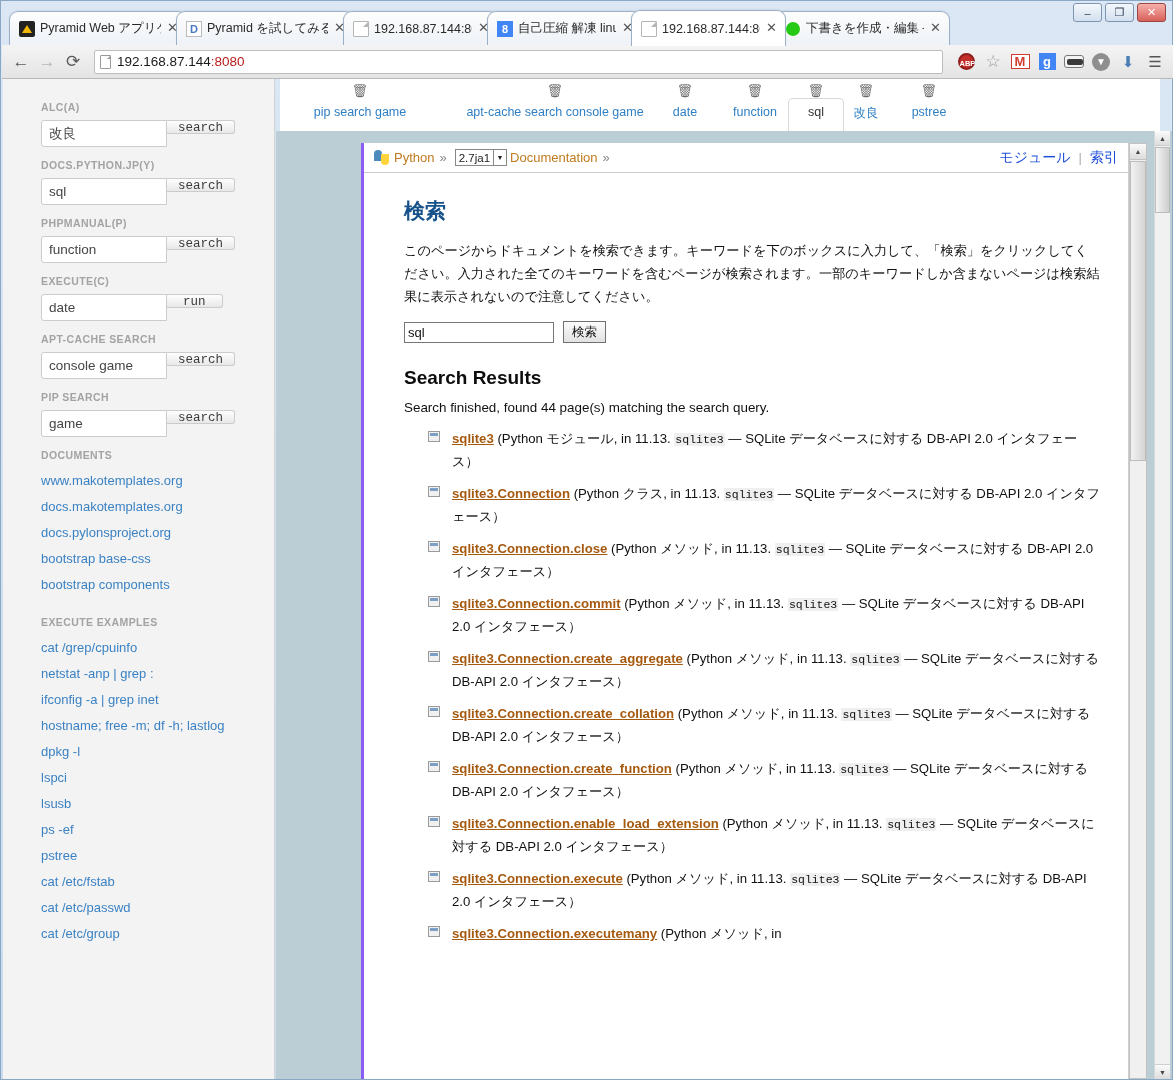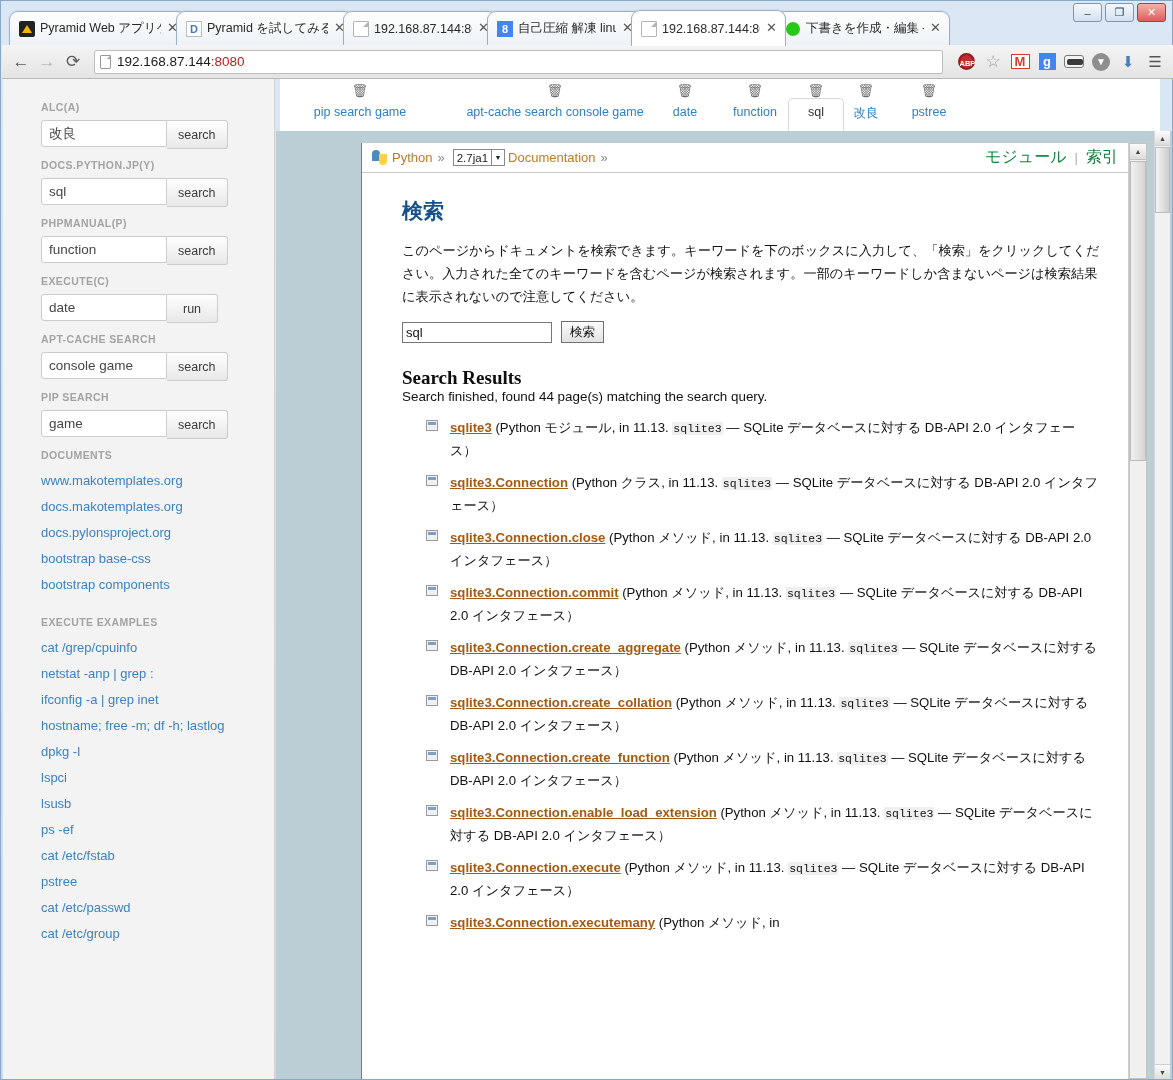--- a/index.html
+++ b/index.html
@@ -125,76 +125,76 @@
   .sb-label{font-size:10.5px;letter-spacing:.4px;color:#a3a3a3;
      font-weight:bold;margin-bottom:7px;text-transform:uppercase;}
   .sb-group{margin-bottom:12px;}
   .inputgrp{display:flex;height:27px;}
   .inputgrp input{
     width:126px;height:27px;border:1px solid #ccc;border-radius:3px 0 0 3px;
     padding:0 7px;font-size:13.5px;color:#454545;background:#fff;
     font-family:"Liberation Sans",sans-serif;outline:none;
   }
   .inputgrp button{
-    height:29px;padding:0 11px;border:1px solid #ccc;border-left:none;
+    height:14px;padding:0 11px;border:1px solid #ccc;border-left:none;
     border-radius:0 3px 3px 0;background:linear-gradient(#fefefe,#e8e8e8);
     font-size:12.5px;color:#3b3b3b;cursor:pointer;
-    font-family:Liberation Sans, sans-serif;
+    font-family:Liberation Mono, monospace;
   }
   .inputgrp button.run{padding:0 16px;}
   .sb-links{margin-bottom:18px;}
   .sb-links a{display:block;color:#3b82c4;font-size:13px;
      text-decoration:none;line-height:26px;cursor:pointer;}
 
   
   #viewport{
     position:absolute;left:275px;top:130px;width:896px;height:948px;
     background:#bcced5;overflow:hidden;
   }
   #docpage{
     position:absolute;left:85px;top:12px;width:768px;height:936px;
-    background:#fff;border-left:1px solid #8b5cf6;border-right:1px solid #cfcfcf;
+    background:#fff;border-left:3px solid #8b5cf6;border-right:1px solid #cfcfcf;
     font-family:"Liberation Sans",sans-serif;
   }
   #dochdr{
     height:30px;border-bottom:1px solid #ccc;background:#fff;
     display:flex;align-items:center;padding:0 10px;font-size:13px;
   }
   .pylogo{width:15px;height:15px;margin-right:5px;position:relative;flex:0 0 15px;}
   .pylogo:before{content:"";position:absolute;left:0;top:0;width:8px;height:11px;
      background:#4b8bbe;border-radius:4px 4px 0 0;}
   .pylogo:after{content:"";position:absolute;right:0;bottom:0;width:8px;height:11px;
      background:#ffd43b;border-radius:0 0 4px 4px;}
   #dochdr .crumb{color:#c07a1e;text-decoration:none;cursor:pointer;}
   #dochdr .sep{color:#888;margin:0 5px;}
   #verbox{
     display:inline-flex;align-items:center;border:1px solid #888;background:#fff;
     height:17px;font-size:11.5px;padding:0 0 0 3px;margin:0 3px;
   }
   #verbox .arw{width:13px;height:15px;margin-left:3px;background:#fff;border-left:1px solid #888;
      display:flex;align-items:center;justify-content:center;font-size:7px;color:#222;}
   #dochdr .rightnav{margin-left:auto;display:flex;align-items:center;}
-  #dochdr .rightnav a{color:#15803d;text-decoration:none;cursor:pointer;font-size:16px;}
+  #dochdr .rightnav a{color:#1d4ed8;text-decoration:none;cursor:pointer;font-size:14px;}
   #dochdr .rightnav .bar{color:#aaa;margin:0 8px;}
 
   #docbody{padding:24px 28px 0 40px;}
   h1.jp{font-size:21px;color:#16518a;font-weight:bold;margin-bottom:14px;}
   p.jp{font-size:13.2px;line-height:23px;color:#111;margin-bottom:13px;}
   #searchform{display:flex;align-items:center;margin-bottom:24px;}
   #searchform input{
     width:150px;height:21px;border:1px solid #767676;padding:0 3px;font-size:13px;
     font-family:"Liberation Sans",sans-serif;outline:none;color:#111;
   }
   #searchform button{
     margin-left:9px;height:22px;padding:0 8px;font-size:12.5px;
     border:1px solid #707070;background:linear-gradient(#fcfcfc,#e2e2e2);
     font-family:"Liberation Sans",sans-serif;cursor:pointer;color:#111;
   }
-  h2.res{font-size:19px;font-weight:bold;color:#0d0d0d;
-     font-family:Liberation Serif, serif;}
+  h2.res{font-size:19px;font-weight:bold;color:#0d0d0d;margin-bottom:11px;
+     font-family:Liberation Sans, sans-serif;}
   p.resinfo{font-size:13.4px;color:#111;margin-bottom:13px;}
   ul.results{list-style:none;padding-left:24px;}
   ul.results li{position:relative;margin-bottom:11px;font-size:13.2px;
      line-height:21.5px;color:#111;padding-left:24px;}
   ul.results li .bullet{position:absolute;left:0;top:3px;width:12px;height:11px;
      background:#f0f0f0;border:1px solid #9a9a9a;}
   ul.results li .bullet:after{content:"";position:absolute;left:1px;top:1px;
      width:8px;height:3px;background:#7e9fc4;}
   ul.results li a{color:#a65a10;font-weight:bold;text-decoration:underline;cursor:pointer;}
   code.m{font-family:"Liberation Mono",monospace;font-size:11.5px;background:#efefef;
@@ -359,22 +359,22 @@
       <div class="sb-label">EXECUTE EXAMPLES</div>
       <div id="sb-ex">
           <a>cat /grep/cpuinfo</a>
           <a>netstat -anp | grep :</a>
           <a>ifconfig -a | grep inet</a>
           <a>hostname; free -m; df -h; lastlog</a>
           <a>dpkg -l</a>
           <a>lspci</a>
           <a>lsusb</a>
           <a>ps -ef</a>
+          <a>pstree</a>
           <a>cat /etc/fstab</a>
-          <a>pstree</a>
           <a>cat /etc/passwd</a>
           <a>cat /etc/group</a>
         </div>
     </div>
   </div>
 
   <div id="bkstrip">
       <div class="bk" style="left: 0px; width: 160px;">
         <div class="trash">🗑</div>
         <div class="bklabel">pip search game</div>

